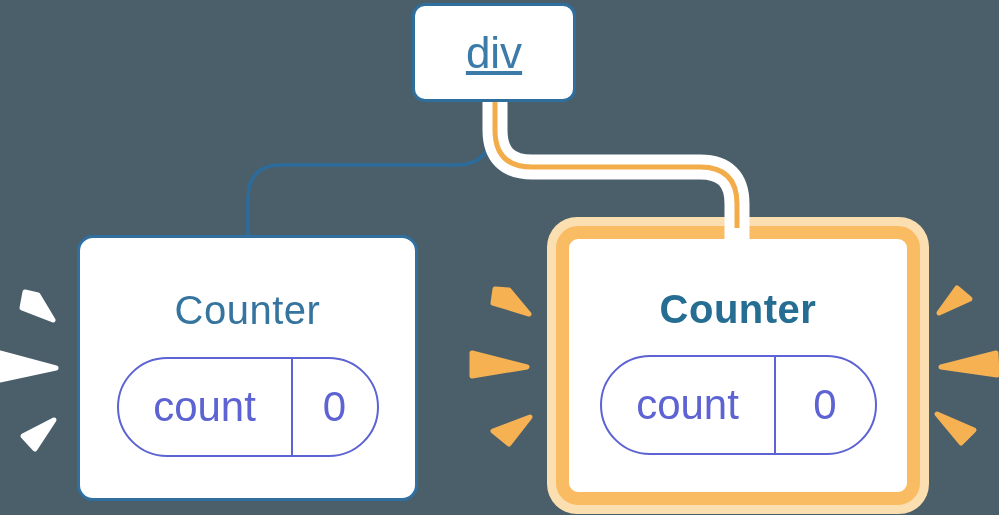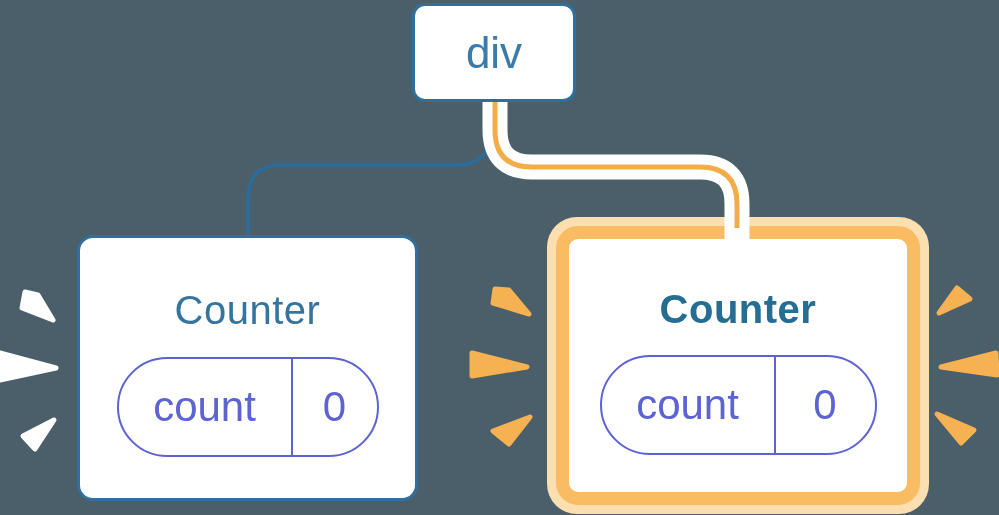--- a/index.html
+++ b/index.html
@@ -23,20 +23,21 @@
     position: absolute;
     left: 412px; top: 3px;
     width: 164px; height: 99px;
     box-sizing: border-box;
     background: #ffffff;
     border: 3.5px solid #2E6F9E;
     border-radius: 13px;
     display: flex; align-items: center; justify-content: center;
     font-size: 44px; font-weight: 500; line-height: 1;
     color: #3B7AA9;
+    text-decoration: underline;
   }
 
   
   .card-left {
     position: absolute;
     left: 77px; top: 235px;
     width: 341px; height: 266px;
     box-sizing: border-box;
     background: #ffffff;
     border: 3px solid #306FA0;

